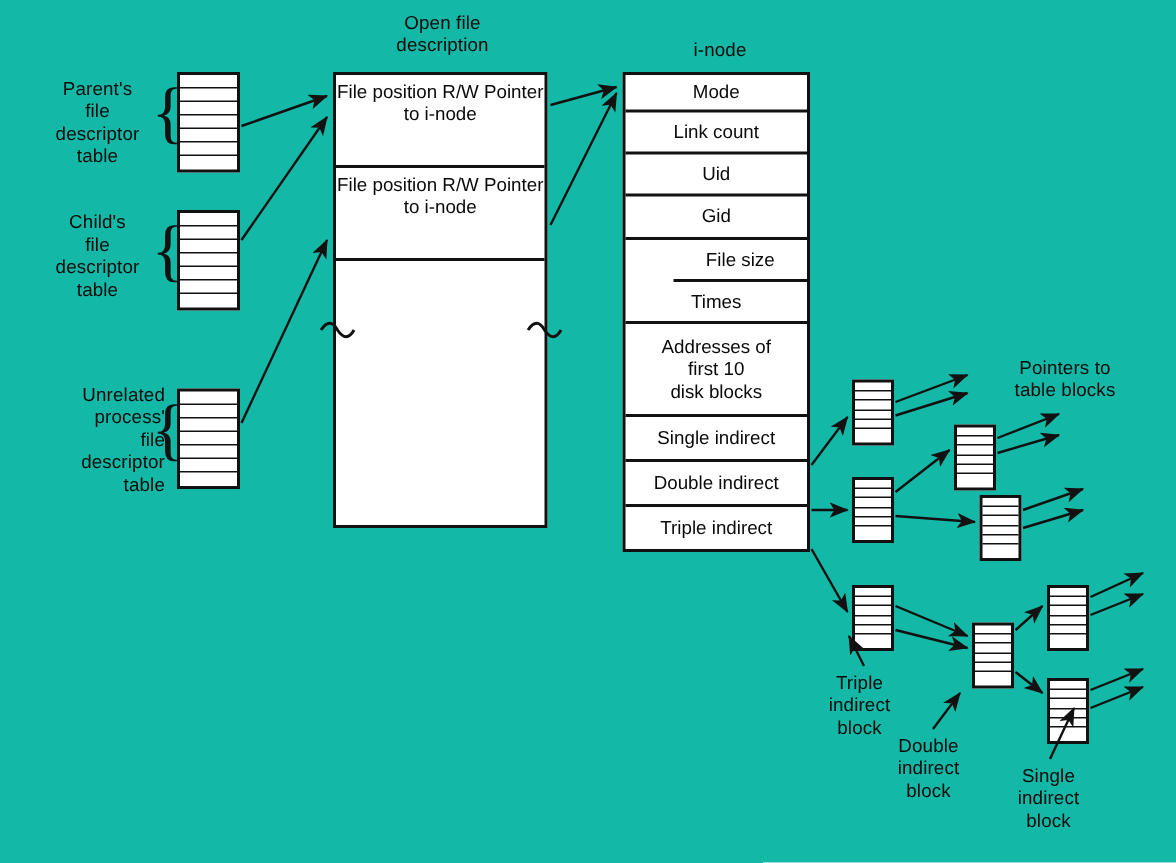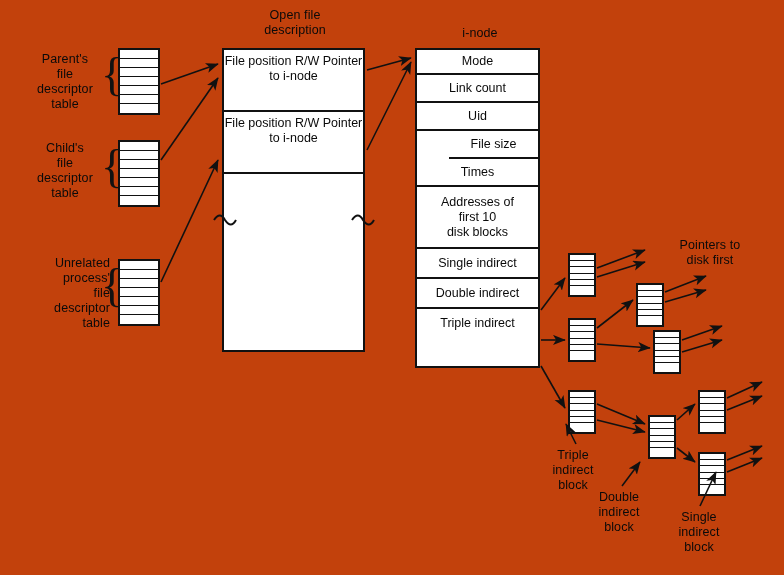--- a/index.html
+++ b/index.html
@@ -4,21 +4,21 @@
 <style>
   html, body {
     margin: 0;
     padding: 0;
     background: #ffffff;
   }
   #root {
     position: relative;
     width: 784px;
     height: 575px;
-    background: #c2410c;
+    background: #14b8a6;
     font-family: "Liberation Sans", sans-serif;
     overflow: hidden;
   }
   .lbl {
     position: absolute;
     font-size: 12.5px;
     color: #0a0a0a;
     line-height: 15px;
     text-align: center;
     white-space: pre-line;
@@ -110,21 +110,21 @@
 <body>
 
 <div id="root">
 
   <div class="lbl" style="left:230px; top:8px; width:130px;">Open file
 description</div>
 
   <div class="lbl" style="left:420px; top:26px; width:120px;">i-node</div>
 
   <div class="lbl" style="left:650px; top:238px; width:120px;">Pointers to
-disk first</div>
+table blocks</div>
 
   <div class="lbl left" style="left:25px; top:52px; width:80px;">Parent's
 file
 descriptor
 table</div>
 
   <div class="lbl left" style="left:25px; top:141px; width:80px;">Child's
 file
 descriptor
 table</div>
@@ -172,20 +172,21 @@
     <div class="cell" style="height:62px;">File position
 R/W
 Pointer to i-node</div>
     <div class="cell" style="height:110px; border-bottom:none;"></div>
   </div>
 
   <div class="inode" style="left:415px; top:48px; width:125px; height:320px;">
     <div class="cell" style="height:25px;">Mode</div>
     <div class="cell" style="height:28px;">Link count</div>
     <div class="cell" style="height:28px;">Uid</div>
+    <div class="cell" style="height:29px;">Gid</div>
     <div class="cell" style="height:28px;margin-left:32px;">File size</div>
     <div class="cell" style="height:28px;">Times</div>
     <div class="cell" style="height:62px;">Addresses of
 first 10
 disk blocks</div>
     <div class="cell" style="height:30px;">Single indirect</div>
     <div class="cell" style="height:30px;">Double indirect</div>
     <div class="cell" style="height:28px;">Triple indirect</div>
   </div>
 

